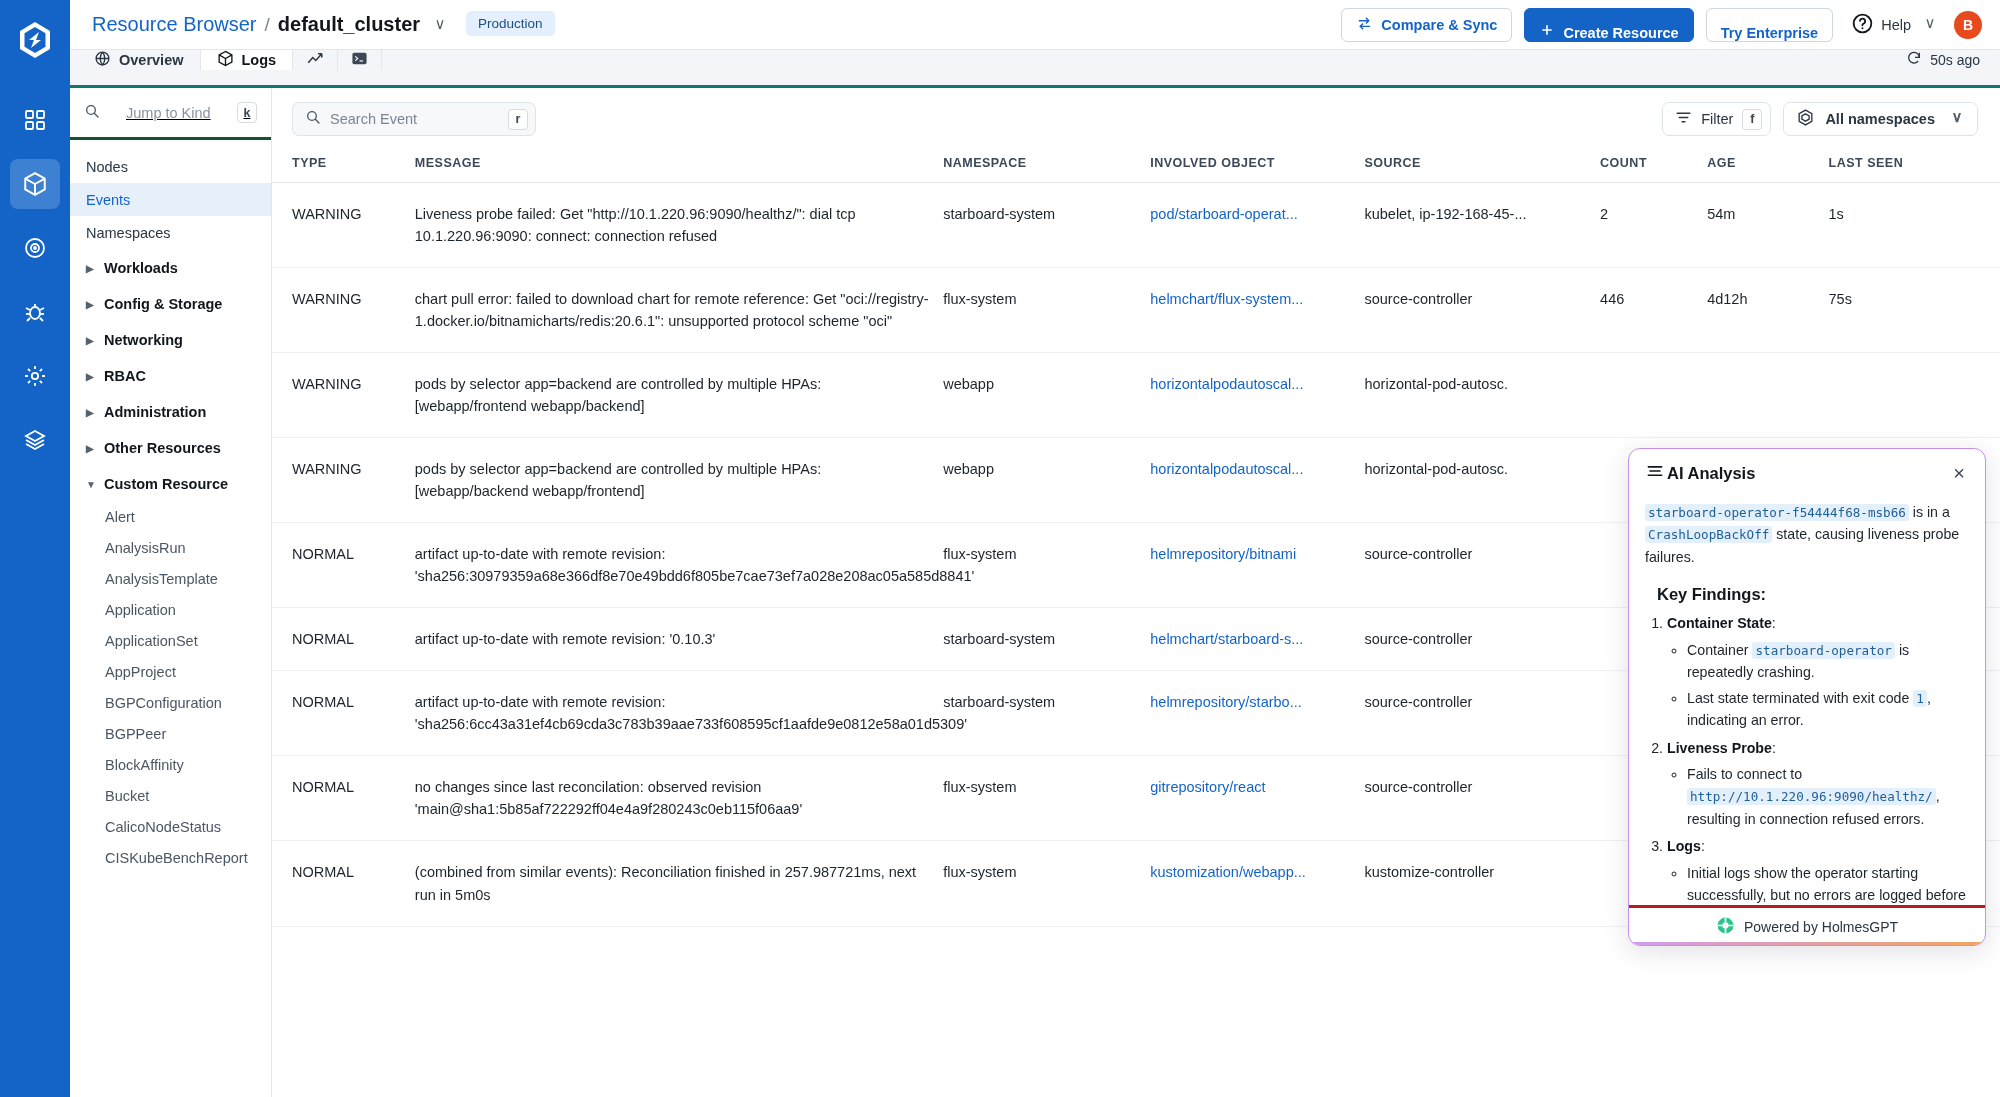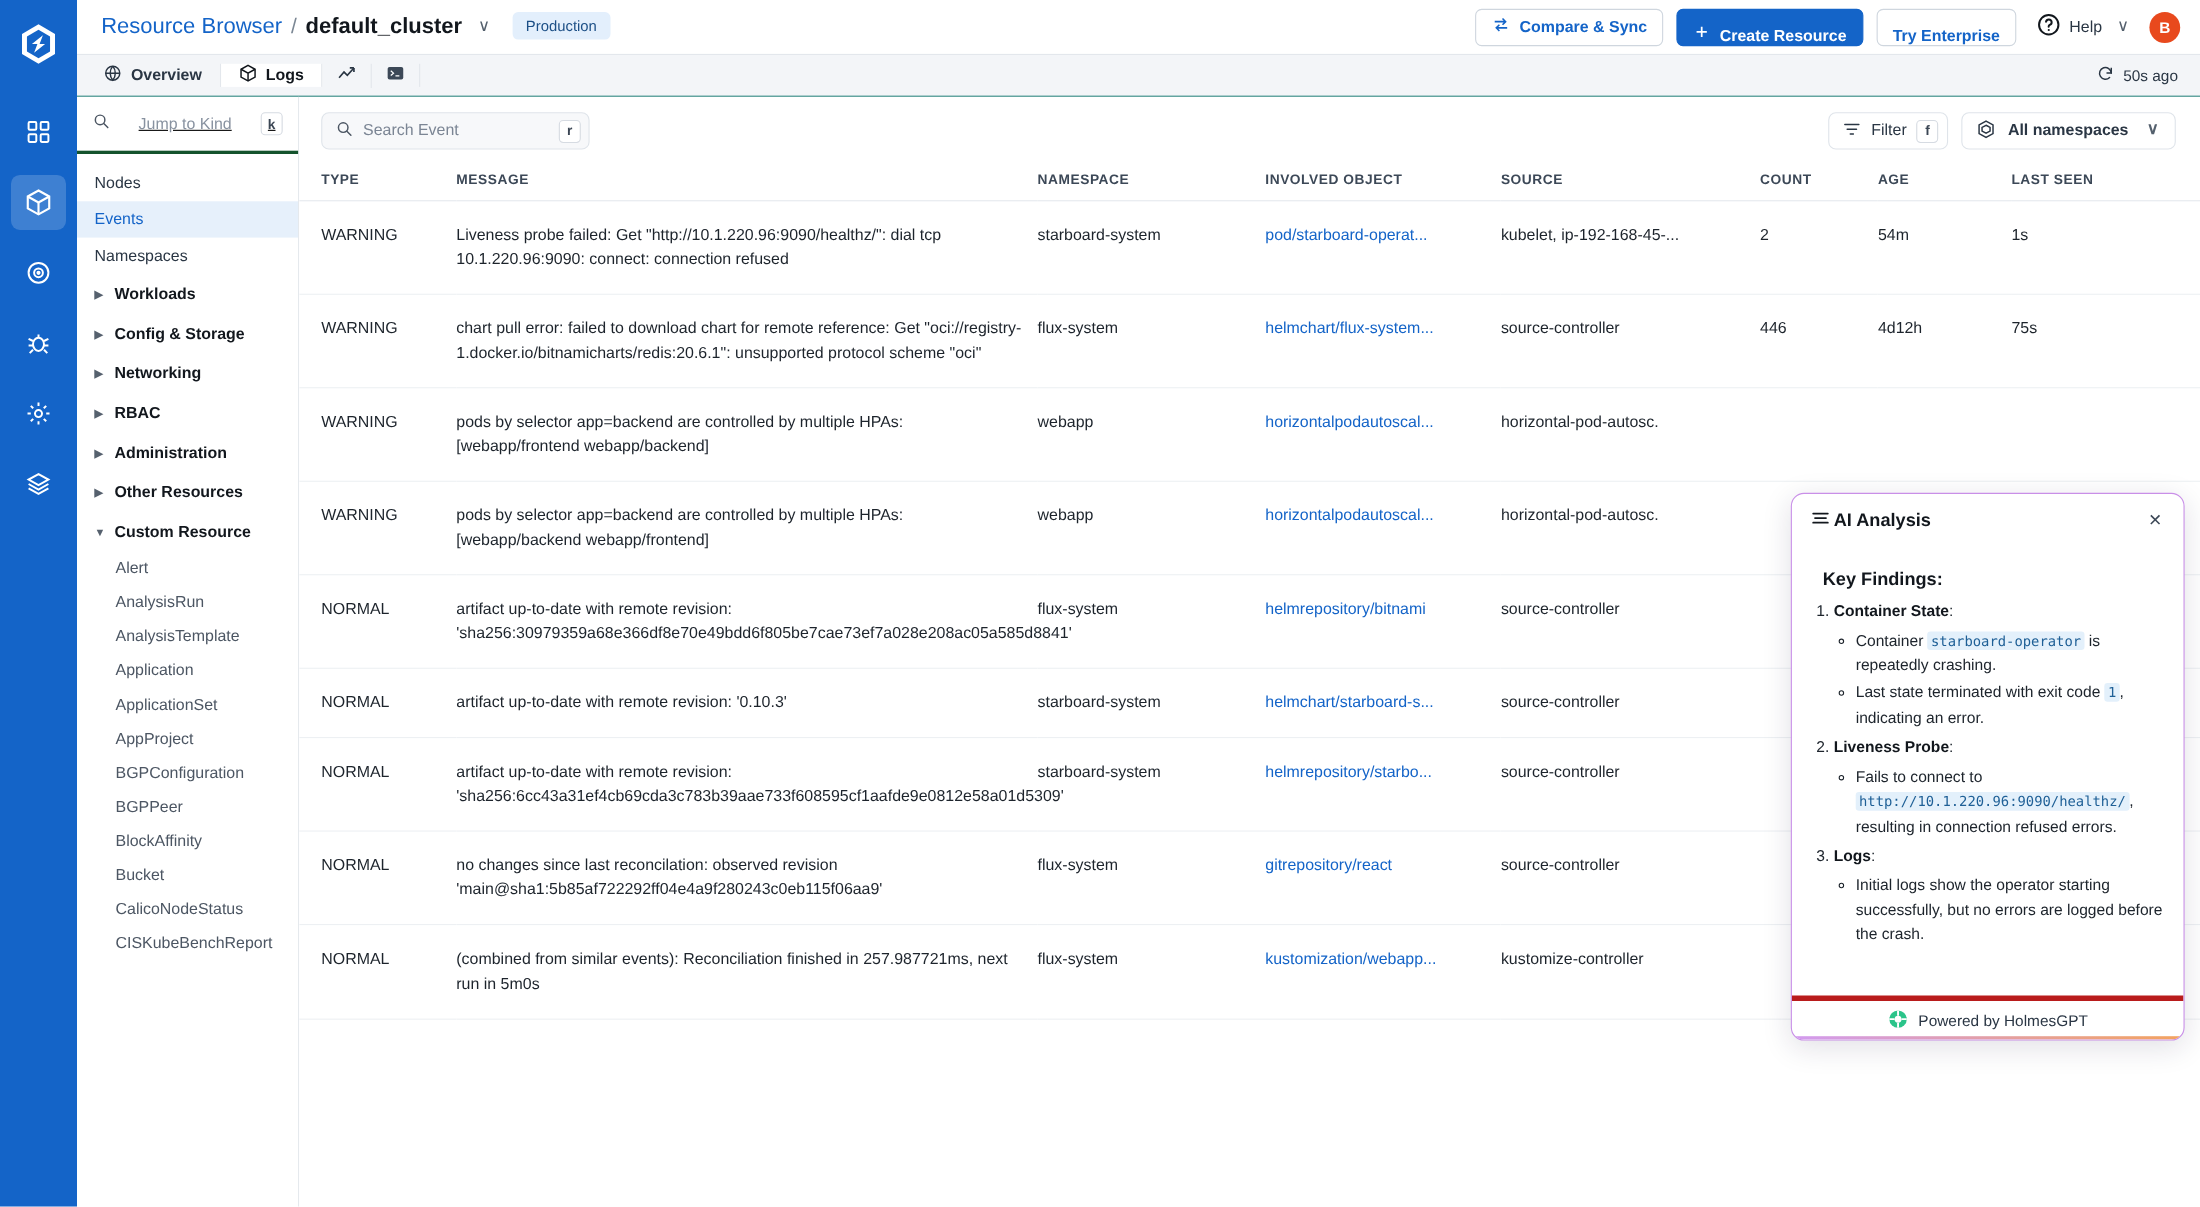--- a/index.html
+++ b/index.html
@@ -72,23 +72,23 @@
   .avatar {
     width: 28px; height: 28px; border-radius: 50%;
     background: #e8491d; color:#fff; font-size: 14px; font-weight: 700;
     display:flex; align-items:center; justify-content:center;
     margin-left: 16px; cursor: pointer;
   }
 
   
   .tabstrip {
     height: 38px; flex: 0 0 38px;
-    display:flex; align-items: center;
+    display:flex; align-items: flex-start;
     background: #f3f5f8;
-    border-bottom: 1px solid #0f766e;
+    border-bottom: 3px solid #0f766e;
     padding-left: 8px;
   }
   .tab {
     display:flex; align-items:center; gap: 8px;
     padding: 0 16px; font-size: 14.5px; color: #2a3644;
     cursor: pointer; border-right: 1px solid #e3e7ec;
     font-weight: 700;
   }
   .tab.active { background: #fff; color: #12171d; }
   .tab.icononly { padding: 0 13px; }
@@ -213,21 +213,21 @@
     white-space: nowrap;
   }
   .ai-h { font-size: 16.5px; font-weight: 700; color:#12171d; margin: 13px 12px 4px; }
   ol.ai-ol { margin: 0 0 0 22px; padding: 0; }
   ol.ai-ol > li { margin: 5px 0; }
   ol.ai-ol > li > b { color: #12171d; }
   ul.ai-ul { list-style: circle; margin: 4px 0 4px 20px; padding: 0; }
   ul.ai-ul > li { margin: 3px 0; }
   .ai-foot {
     flex: 0 0 40px; display:flex; align-items:center; justify-content:center;
-    gap: 9px; font-size: 14px; color:#2a3644; border-top: 5px solid #b91c1c;
+    gap: 9px; font-size: 14px; color:#2a3644; border-top: 3px solid #b91c1c;
   }
   .ai-glow {
     position:absolute; left:0; right:0; bottom:0; height: 3px;
     background: linear-gradient(90deg,#d29bf0,#f3a35e);
   }
 </style>
 </head>
 <body>
 
 <div id="app">
@@ -652,20 +652,23 @@
       <span>
         <svg width="20" height="20" viewBox="0 0 24 24" fill="none" stroke="#12171d" stroke-width="1.9" stroke-linecap="round">
           <path d="M4 7 H20 M6 12 H18 M4 17 H20"></path>
         </svg>
       </span>
       <span class="ai-title">AI Analysis</span>
       <span class="ai-close">×</span>
     </div>
 
     <div class="ai-body">
+      <p>
+        <code class="k">starboard-operator-f54444f68-msb66</code><span> is in a </span><code class="k">CrashLoopBackOff</code><span> state, causing liveness probe failures.</span>
+      </p>
 
       <div class="ai-h">Key Findings:</div>
 
       <ol class="ai-ol">
         <li>
           <b>Container State</b><span>:</span>
           <ul class="ai-ul">
             <li><span>Container </span><code class="k">starboard-operator</code><span> is repeatedly crashing.</span></li>
             <li><span>Last state terminated with exit code </span><code class="k">1</code><span>, indicating an error.</span></li>
           </ul>

